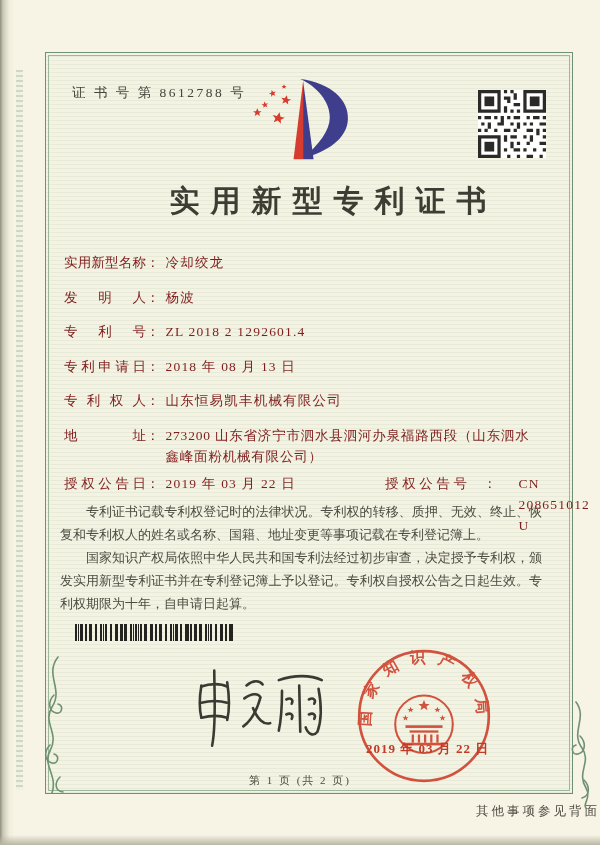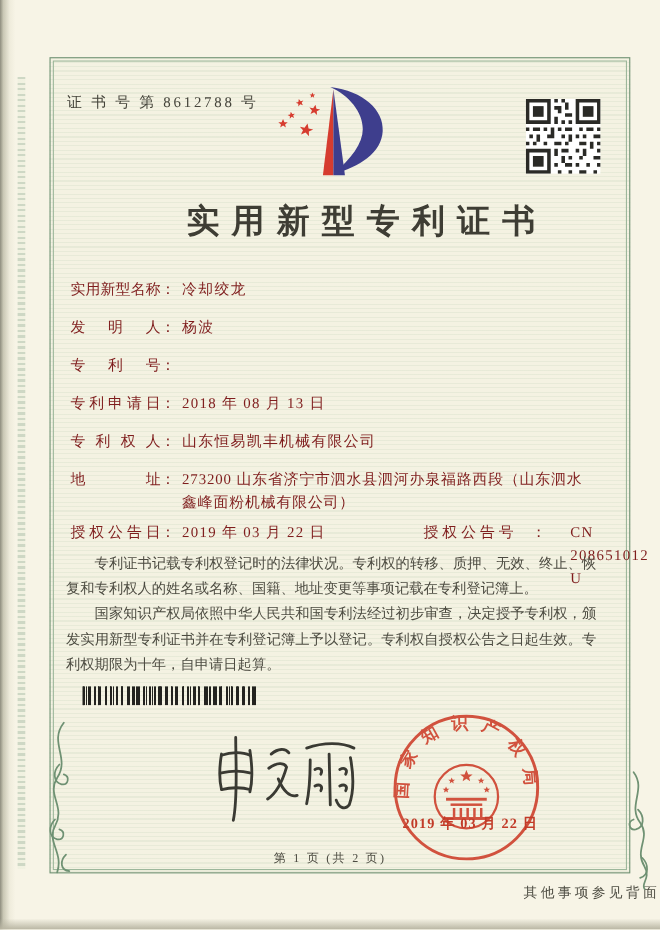--- a/index.html
+++ b/index.html
@@ -17,21 +17,21 @@
   .edge-stripe{position:absolute;left:16px;top:70px;width:7px;height:720px;opacity:.45;
     background:repeating-linear-gradient(180deg,#9cb59c 0 2px,#e9eeda 2px 5px);}
   
   .paper{position:absolute;left:45px;top:52px;width:528px;height:742px;
     background:
       repeating-linear-gradient(180deg,rgba(176,198,170,.18) 0 1px,rgba(0,0,0,0) 1px 4px),
       #f4f2e2;}
   .frame{position:absolute;left:45px;top:52px;width:528px;height:742px;
     border:1.6px solid #6f9173;box-sizing:border-box;}
   .frame-inner{position:absolute;inset:2px;border:1px solid #9db79b;}
-  .cert-no{position:absolute;left:61px;top:84px;font-size:13.5px;letter-spacing:2.5px;color:#45443b;}
+  .cert-no{position:absolute;left:72px;top:84px;font-size:13.5px;letter-spacing:2.5px;color:#45443b;}
   .logo{position:absolute;left:243px;top:74px;width:124px;height:98px;}
   .qr{position:absolute;left:478px;top:90px;width:68px;height:68px;}
   .title{position:absolute;left:0;top:181px;width:100%;margin:0;text-align:center;
     font-size:30px;font-weight:600;letter-spacing:11px;text-indent:11px;color:#3e3d34;padding-left:28px;}
   .fields{position:absolute;left:64px;top:252px;width:476px;font-size:13.5px;color:#7f1d1d;}
   .row{display:flex;margin-bottom:13.5px;line-height:21px;}
   .row.addr{margin-bottom:6px;}
   .lbl{display:inline-block;width:82px;flex:0 0 82px;text-align:justify;text-align-last:justify;}
   .colon{flex:0 0 auto;}
   .val{margin-left:6px;letter-spacing:1.2px;}
@@ -120,20 +120,21 @@
       <span class="val">冷却绞龙</span>
     </div>
     <div class="row">
       <span class="lbl">发明人</span>
         <span class="colon">：</span>
       <span class="val">杨波</span>
     </div>
     <div class="row">
       <span class="lbl">专利号</span>
         <span class="colon">：</span>
+      <span class="val">ZL 2018 2 1292601.4</span>
     </div>
     <div class="row">
       <span class="lbl">专利申请日</span>
         <span class="colon">：</span>
       <span class="val">2018 年 08 月 13 日</span>
     </div>
     <div class="row">
       <span class="lbl">专利权人</span>
         <span class="colon">：</span>
       <span class="val">山东恒易凯丰机械有限公司</span>

